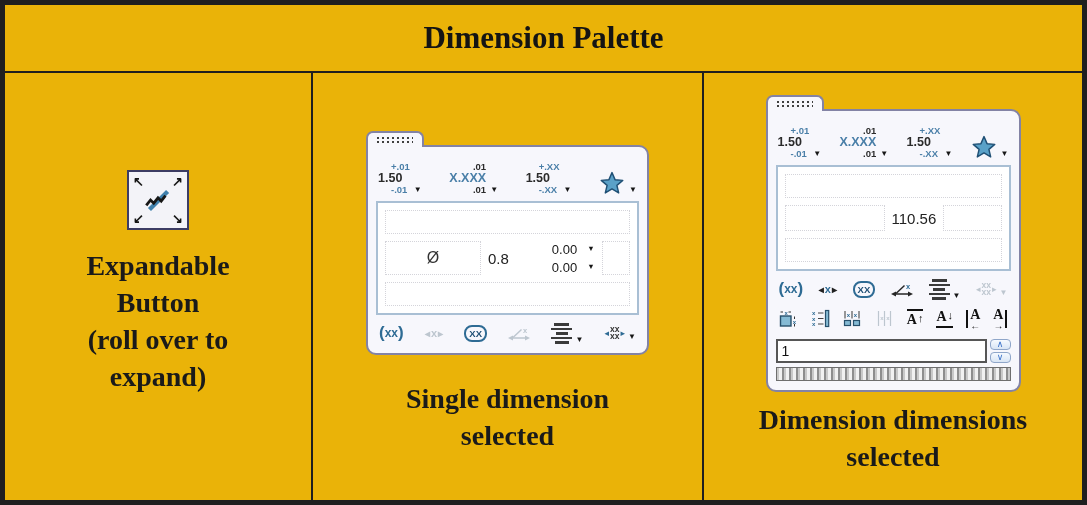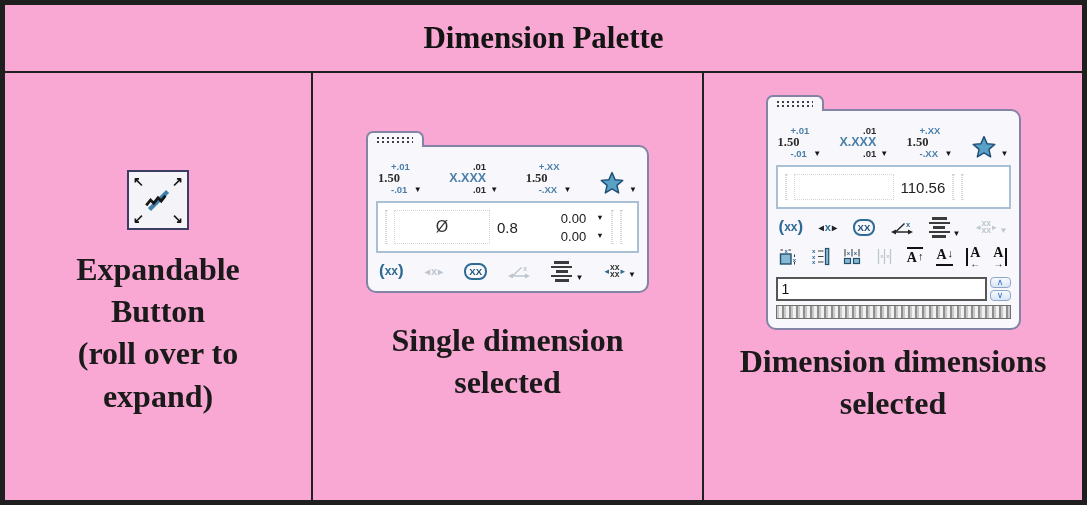--- a/index.html
+++ b/index.html
@@ -1,29 +1,29 @@
 <!DOCTYPE html>
 <html><head>
 <meta charset="utf-8">
 <style>
   html,body{margin:0;padding:0;background:#ffffff;}
   body{width:1087px;height:505px;position:relative;overflow:hidden;
        font-family:"Liberation Sans",sans-serif;color:#1b1b1b;}
-  .frame{position:absolute;inset:0;border:5px solid #1f1f1f;background:#f9a8d4;
+  .frame{position:absolute;inset:0;border:5px solid #1f1f1f;background:#eab308;
          display:flex;flex-direction:column;box-sizing:border-box;}
   .title-row{height:66px;border-bottom:2px solid #1f1f1f;display:flex;
              align-items:center;justify-content:center;flex:0 0 auto;}
   .title-row span{font-family:"Liberation Serif",serif;font-weight:bold;
                   font-size:31px;color:#141414;}
   .body-row{flex:1;display:flex;min-height:0;}
   .cell{display:flex;flex-direction:column;align-items:center;box-sizing:border-box;}
   .cell1{flex:0 0 308px;border-right:2px solid #1f1f1f;padding-top:97px;}
   .cell2{flex:0 0 391px;border-right:2px solid #1f1f1f;padding-top:56px;}
   .cell3{flex:1;padding-top:20px;}
-  .caption{font-family:"Liberation Serif",serif;font-weight:bold;font-size:32px;
+  .caption{font-family:"Liberation Serif",serif;font-weight:bold;font-size:28px;
            line-height:1.32;text-align:center;white-space:pre-line;color:#1a1a1a;}
   .cell1 .caption{margin-top:18px;}
   .cell2 .caption{margin-top:26px;}
   .cell3 .caption{margin-top:10px;}
 
   
   .exp-btn{width:62px;height:60px;border:2px solid #3c3c64;background:#f3f3f8;
            position:relative;box-sizing:border-box;}
   .exp-btn .arr{position:absolute;font-size:13px;font-weight:bold;color:#141414;line-height:1;}
   .exp-btn .tl{top:3px;left:4px}.exp-btn .tr{top:3px;right:4px}
@@ -41,30 +41,30 @@
         background-size:5px 4px;}
   .p-body{background:#f7f7fc;border:2px solid #8383a5;border-radius:0 10px 10px 10px;
           position:relative;z-index:1;padding:4px 8px 9px;box-sizing:border-box;}
 
   
   .p-header{display:flex;align-items:flex-end;justify-content:space-between;padding:2px 2px 6px;}
   .dd{display:flex;align-items:flex-end;gap:4px;}
   .stack{display:flex;flex-direction:column;line-height:1.05;}
   .stack .tol{font-size:9.5px;font-weight:bold;}
   .stack .val{font-size:12.5px;font-weight:bold;}
-  .dd.t-blue .tol{color:#4a7fa8;} .dd.t-blue .val{color:#2b2b2b;font-family:Liberation Serif, serif;}
+  .dd.t-blue .tol{color:#4a7fa8;} .dd.t-blue .val{color:#2b2b2b;}
   .dd.v-blue .tol{color:#2b2b2b;} .dd.v-blue .val{color:#4a7fa8;}
   .stack.indent{align-items:flex-start;} .stack.indent .tol{margin-left:13px;}
   .stack.rightal{align-items:flex-end;margin-top:9px;}
   .caret{font-size:8px;color:#161616;line-height:1;}
   .dd .caret{margin-bottom:1px;}
 
   
   .content-box{background:#fff;border:2px solid #a9bfd4;padding:7px;display:flex;
-               flex-direction:row;gap:7px;}
+               flex-direction:column;gap:7px;}
   .fld{background:#fff;border:1px dotted #d4d4da;min-height:24px;box-sizing:border-box;}
   .mid-row{display:flex;align-items:center;gap:7px;}
   .fld.prefix{flex:0 0 96px;min-height:34px;display:flex;align-items:center;justify-content:center;
               font-size:16px;color:#333;}
   .fld.suffix{flex:1;min-height:34px;}
   .fld.m-left{flex:0 0 100px;min-height:26px;}
   .fld.m-right{flex:1;min-height:26px;}
   .dim-val{font-size:15px;color:#222;}
   .tol-stack{display:flex;flex-direction:column;gap:3px;}
   .tol-row{display:flex;align-items:center;gap:10px;font-size:13px;color:#161616;margin-left:36px;}

